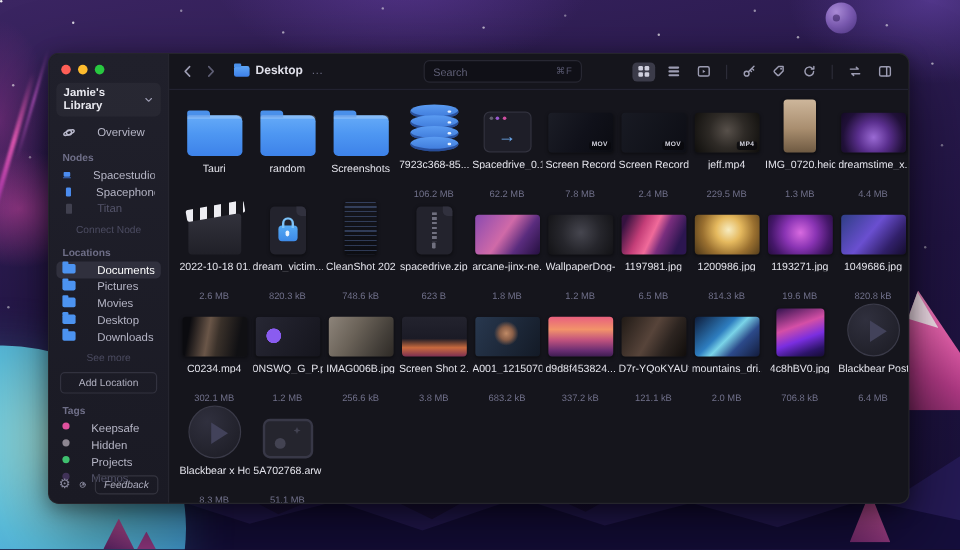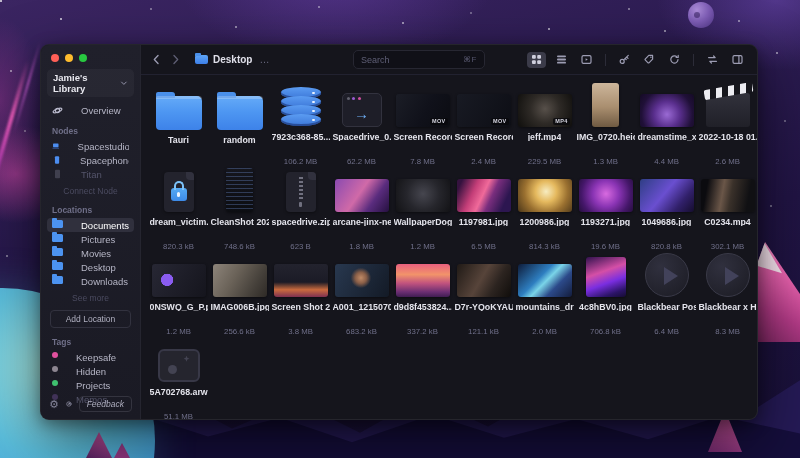--- a/index.html
+++ b/index.html
@@ -90,21 +90,21 @@
   .tool{width:19px;height:16px;display:flex;align-items:center;justify-content:center;border-radius:4px;}
   .tool.active{background:#3b3b49;}
   .tdiv{width:1px;height:12px;background:#2c2c38;margin:0 3px;}
   svg.ic{stroke:#9c9cb2;fill:none;stroke-width:1.2;stroke-linecap:round;stroke-linejoin:round;}
   svg.icf{fill:#9c9cb2;stroke:none;}
 
   
   .grid{flex:1;display:grid;grid-template-columns:repeat(10,61px);grid-auto-rows:85px;padding:6px 4px 0 7px;overflow:hidden;}
   .cell{display:flex;flex-direction:column;align-items:center;}
   .thumbwrap{height:49px;display:flex;align-items:flex-end;justify-content:center;position:relative;}
-  .fname{margin-top:5px;font-size:8.8px;font-weight:700;color:#e4e4ec;max-width:58px;white-space:nowrap;overflow:hidden;text-align:center;}
+  .fname{margin-top:5px;font-size:8.8px;font-weight:400;color:#e4e4ec;max-width:58px;white-space:nowrap;overflow:hidden;text-align:center;}
   .fsize{margin-top:16px;font-size:7.8px;color:#70708a;}
   .t-img{position:relative;border-radius:3px;box-shadow:0 1px 3px rgba(0,0,0,.45);}
   .t-img.l{width:54px;height:33px;}
   .t-img.p{width:27px;height:44px;}
   .t-img.s{width:40px;height:40px;}
   .t-badge{position:absolute;right:2px;bottom:2px;font-size:5.5px;font-weight:700;letter-spacing:.3px;
     background:rgba(8,8,12,.78);color:#d5d5e0;padding:.5px 2px;border-radius:2px;}
   .t-folder{width:46px;height:34px;position:relative;border-radius:3px 5px 4px 4px;
     background:linear-gradient(180deg,#66abf8 0%,#4e97f2 45%,#3d82e9 100%);}
   .t-folder::before{content:'';position:absolute;top:-4px;left:0;width:19px;height:6px;background:#4a90ea;border-radius:2px 3px 0 0;}
@@ -339,20 +339,27 @@
           </div>
           <div class="cell">
             <div class="thumbwrap">
               <div class="t-folder"></div>
             </div>
             <div class="fname">random</div>
             <div class="fsize"></div>
           </div>
           <div class="cell">
             <div class="thumbwrap">
+              <div class="t-folder"></div>
+            </div>
+            <div class="fname">Screenshots</div>
+            <div class="fsize"></div>
+          </div>
+          <div class="cell">
+            <div class="thumbwrap">
               <div class="t-db">
                 <div class="disc"></div>
                 <div class="disc"></div>
                 <div class="disc"></div>
                 <div class="disc"></div>
               </div>
             </div>
             <div class="fname">7923c368-85...</div>
             <div class="fsize">106.2 MB</div>
           </div>

